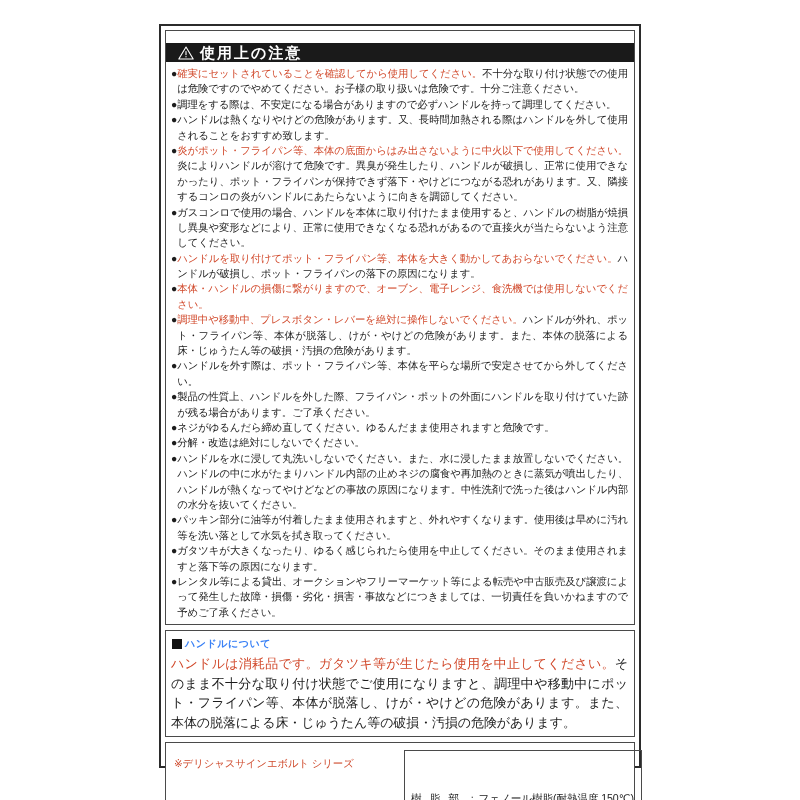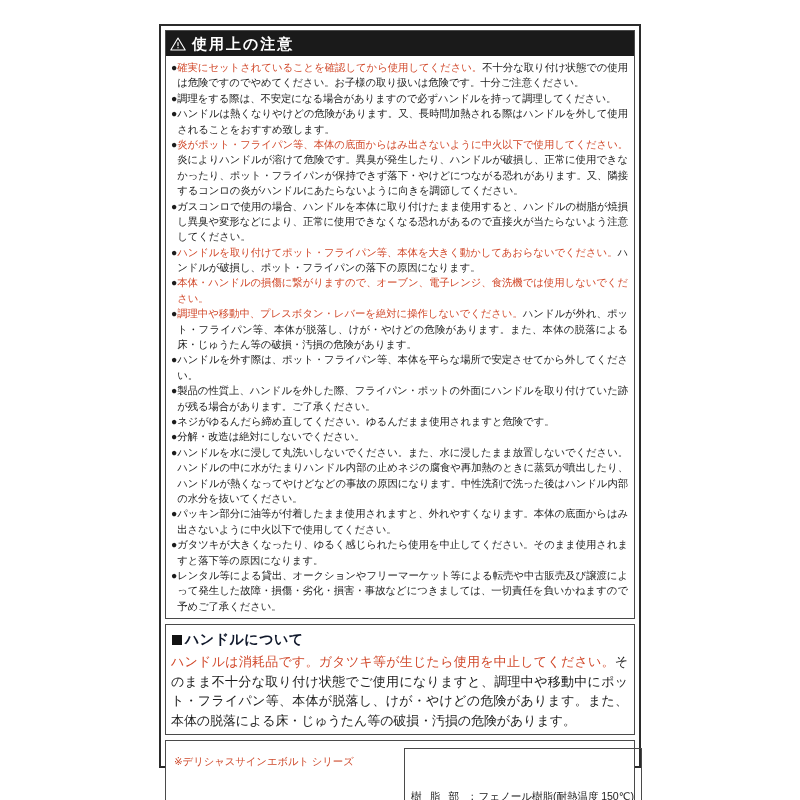--- a/index.html
+++ b/index.html
@@ -41,25 +41,26 @@
     border: 1px solid #4a4a4a;
     background: #ffffff;
     box-sizing: border-box;
     margin-bottom: 5px;
   }
 
   
   .titlebar {
     background: #1a1a1a;
     color: #ffffff;
-    height: 25px;
+    height: 19px;
     display: flex;
     align-items: center;
-    padding: 0 4px;
-    box-sizing: border-box;
+    padding: 0 12px;
+    box-sizing: border-box;
+    margin-top: 12px;
   }
   .tri-icon {
     width: 16px;
     height: 14px;
     margin-right: 6px;
     flex: 0 0 auto;
     display: block;
   }
   .titlebar-text {
     font-size: 15px;
@@ -100,23 +101,23 @@
     margin-top: 9px;
   }
   .blk {
     color: #1c1c1c;
   }
 
   
   .sq-heading {
     display: flex;
     align-items: center;
-    font-size: 14px;
+    font-size: 10px;
     font-weight: bold;
-    color: #0f172a;
+    color: #3b82f6;
     letter-spacing: 0.5px;
     margin: 2px 0 3px 1px;
   }
   .sq-icon {
     width: 10px;
     height: 10px;
     background: #121212;
     margin-right: 3px;
     flex: 0 0 auto;
   }
@@ -266,21 +267,21 @@
           <span class="bullet-text"><span class="red"></span><span class="blk">分解・改造は絶対にしないでください。</span></span>
         </div>
 
         <div class="bullet-row">
           <span class="bullet-dot">●</span>
           <span class="bullet-text"><span class="red"></span><span class="blk">ハンドルを水に浸して丸洗いしないでください。また、水に浸したまま放置しないでください。ハンドルの中に水がたまりハンドル内部の止めネジの腐食や再加熱のときに蒸気が噴出したり、ハンドルが熱くなってやけどなどの事故の原因になります。中性洗剤で洗った後はハンドル内部の水分を抜いてください。</span></span>
         </div>
 
         <div class="bullet-row">
           <span class="bullet-dot">●</span>
-          <span class="bullet-text"><span class="red"></span><span class="blk">パッキン部分に油等が付着したまま使用されますと、外れやすくなります。本体の底面からはみ出さないように中火以下で使用してください。</span></span>
+          <span class="bullet-text"><span class="red"></span><span class="blk">パッキン部分に油等が付着したまま使用されますと、外れやすくなります。使用後は早めに汚れ等を洗い落として水気を拭き取ってください。</span></span>
         </div>
 
         <div class="bullet-row">
           <span class="bullet-dot">●</span>
           <span class="bullet-text"><span class="red"></span><span class="blk">ガタツキが大きくなったり、ゆるく感じられたら使用を中止してください。そのまま使用されますと落下等の原因になります。</span></span>
         </div>
 
         <div class="bullet-row">
           <span class="bullet-dot">●</span>
           <span class="bullet-text"><span class="red"></span><span class="blk">レンタル等による貸出、オークションやフリーマーケット等による転売や中古販売及び譲渡によって発生した故障・損傷・劣化・損害・事故などにつきましては、一切責任を負いかねますので予めご了承ください。</span></span>

